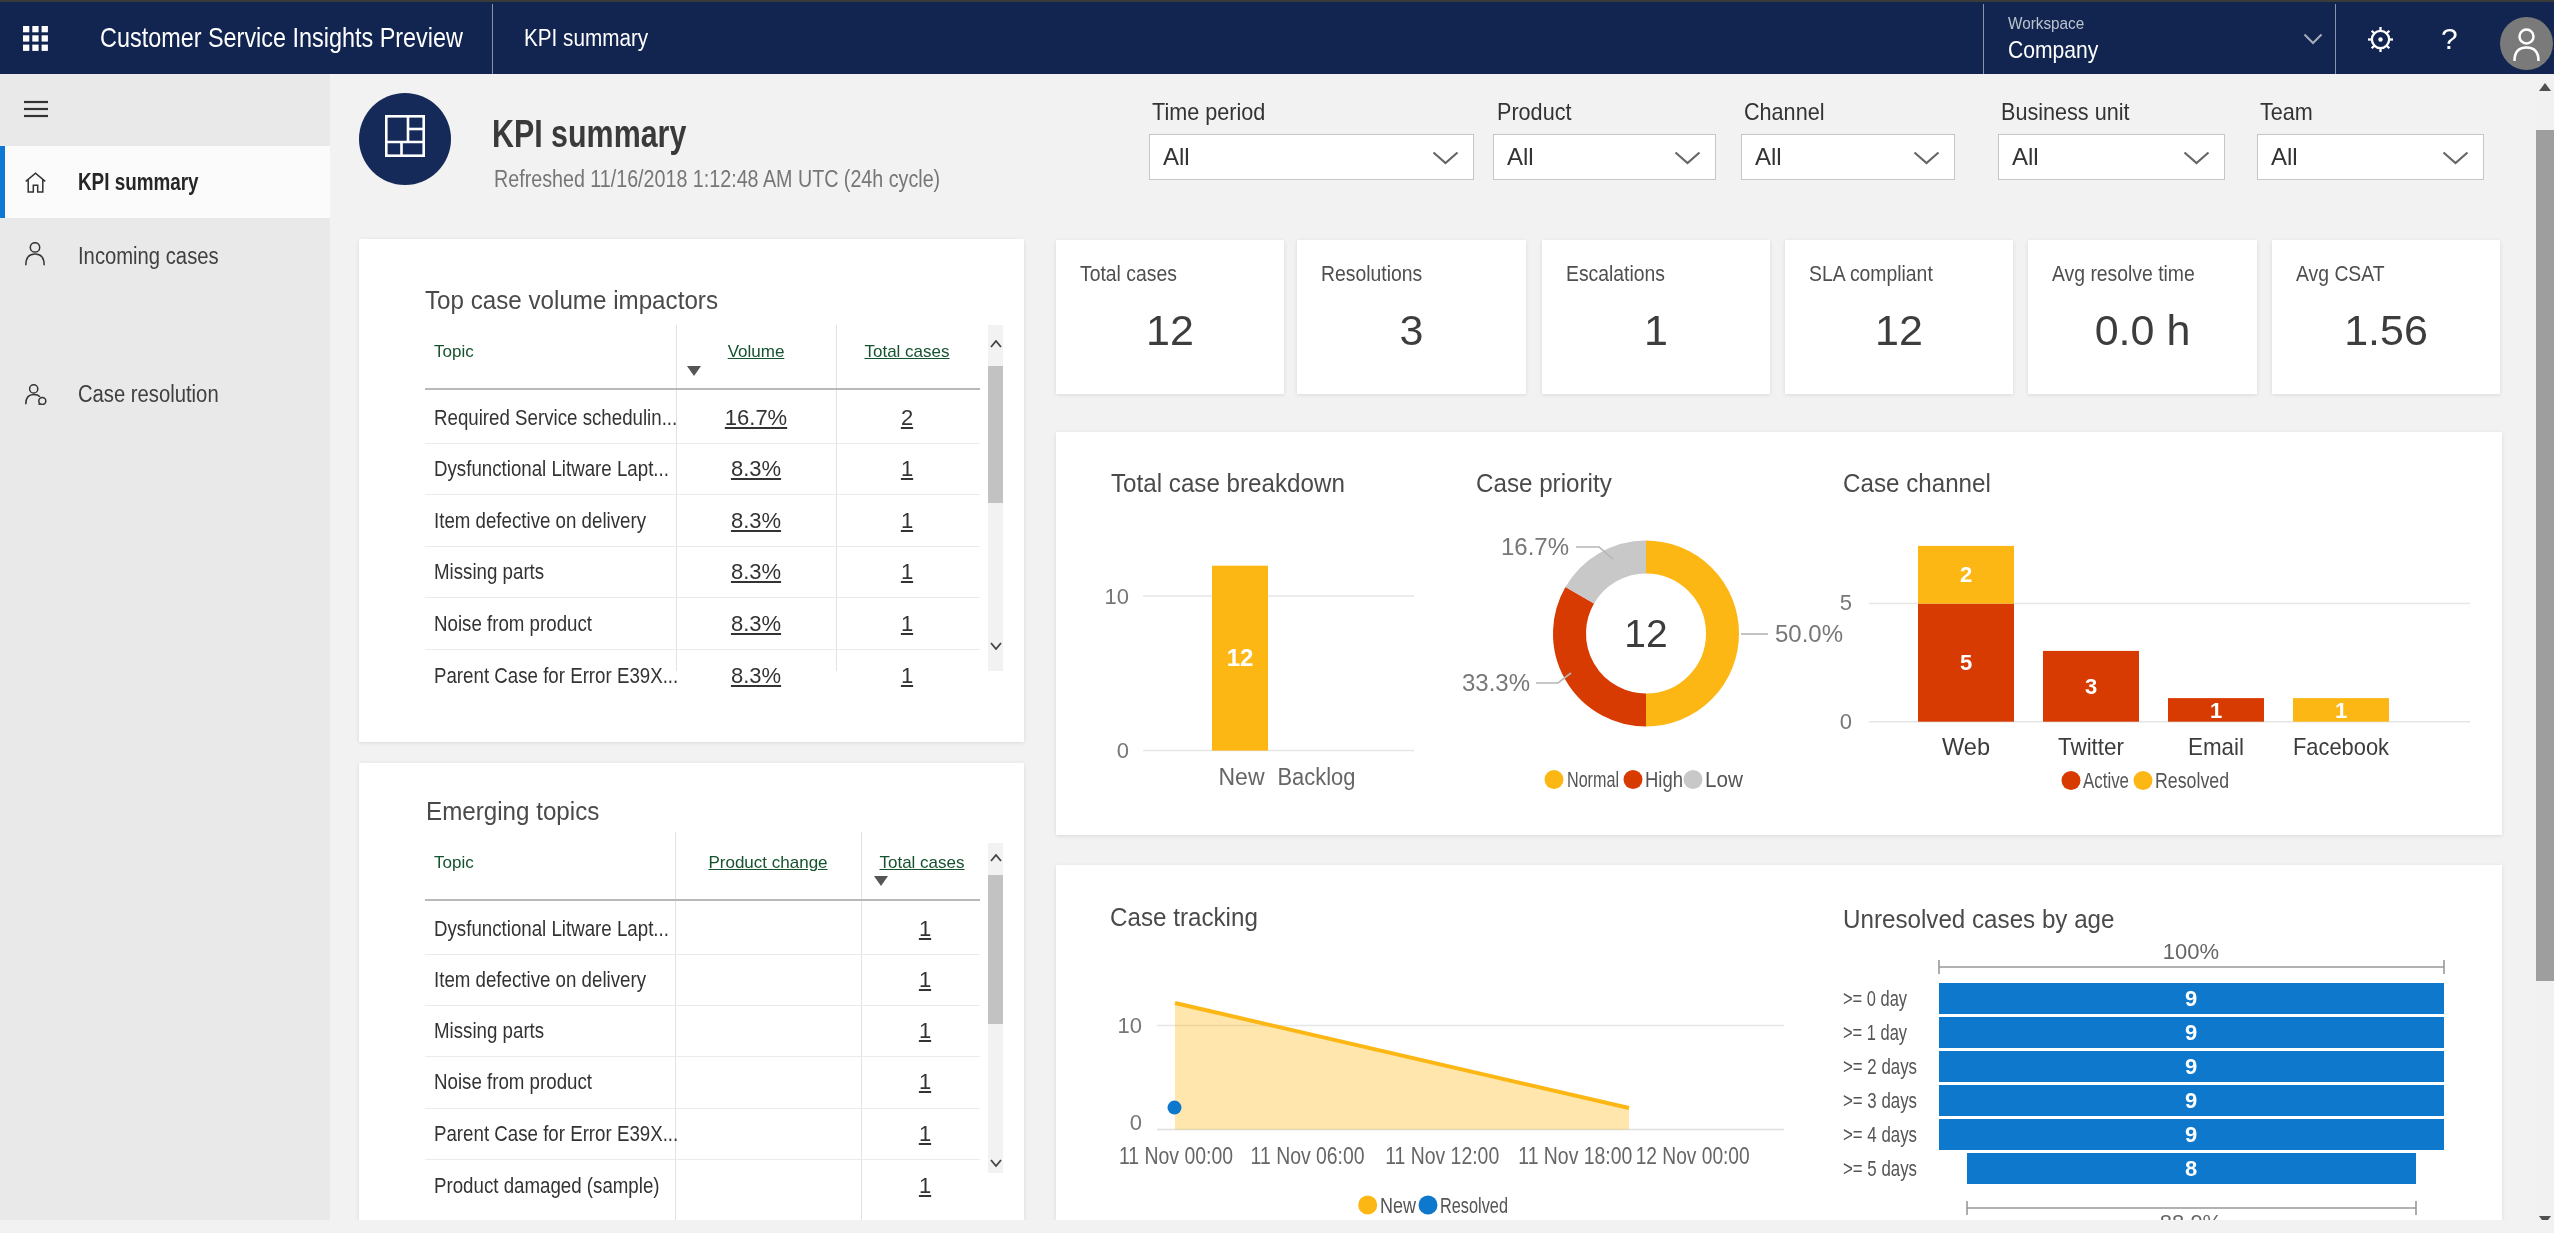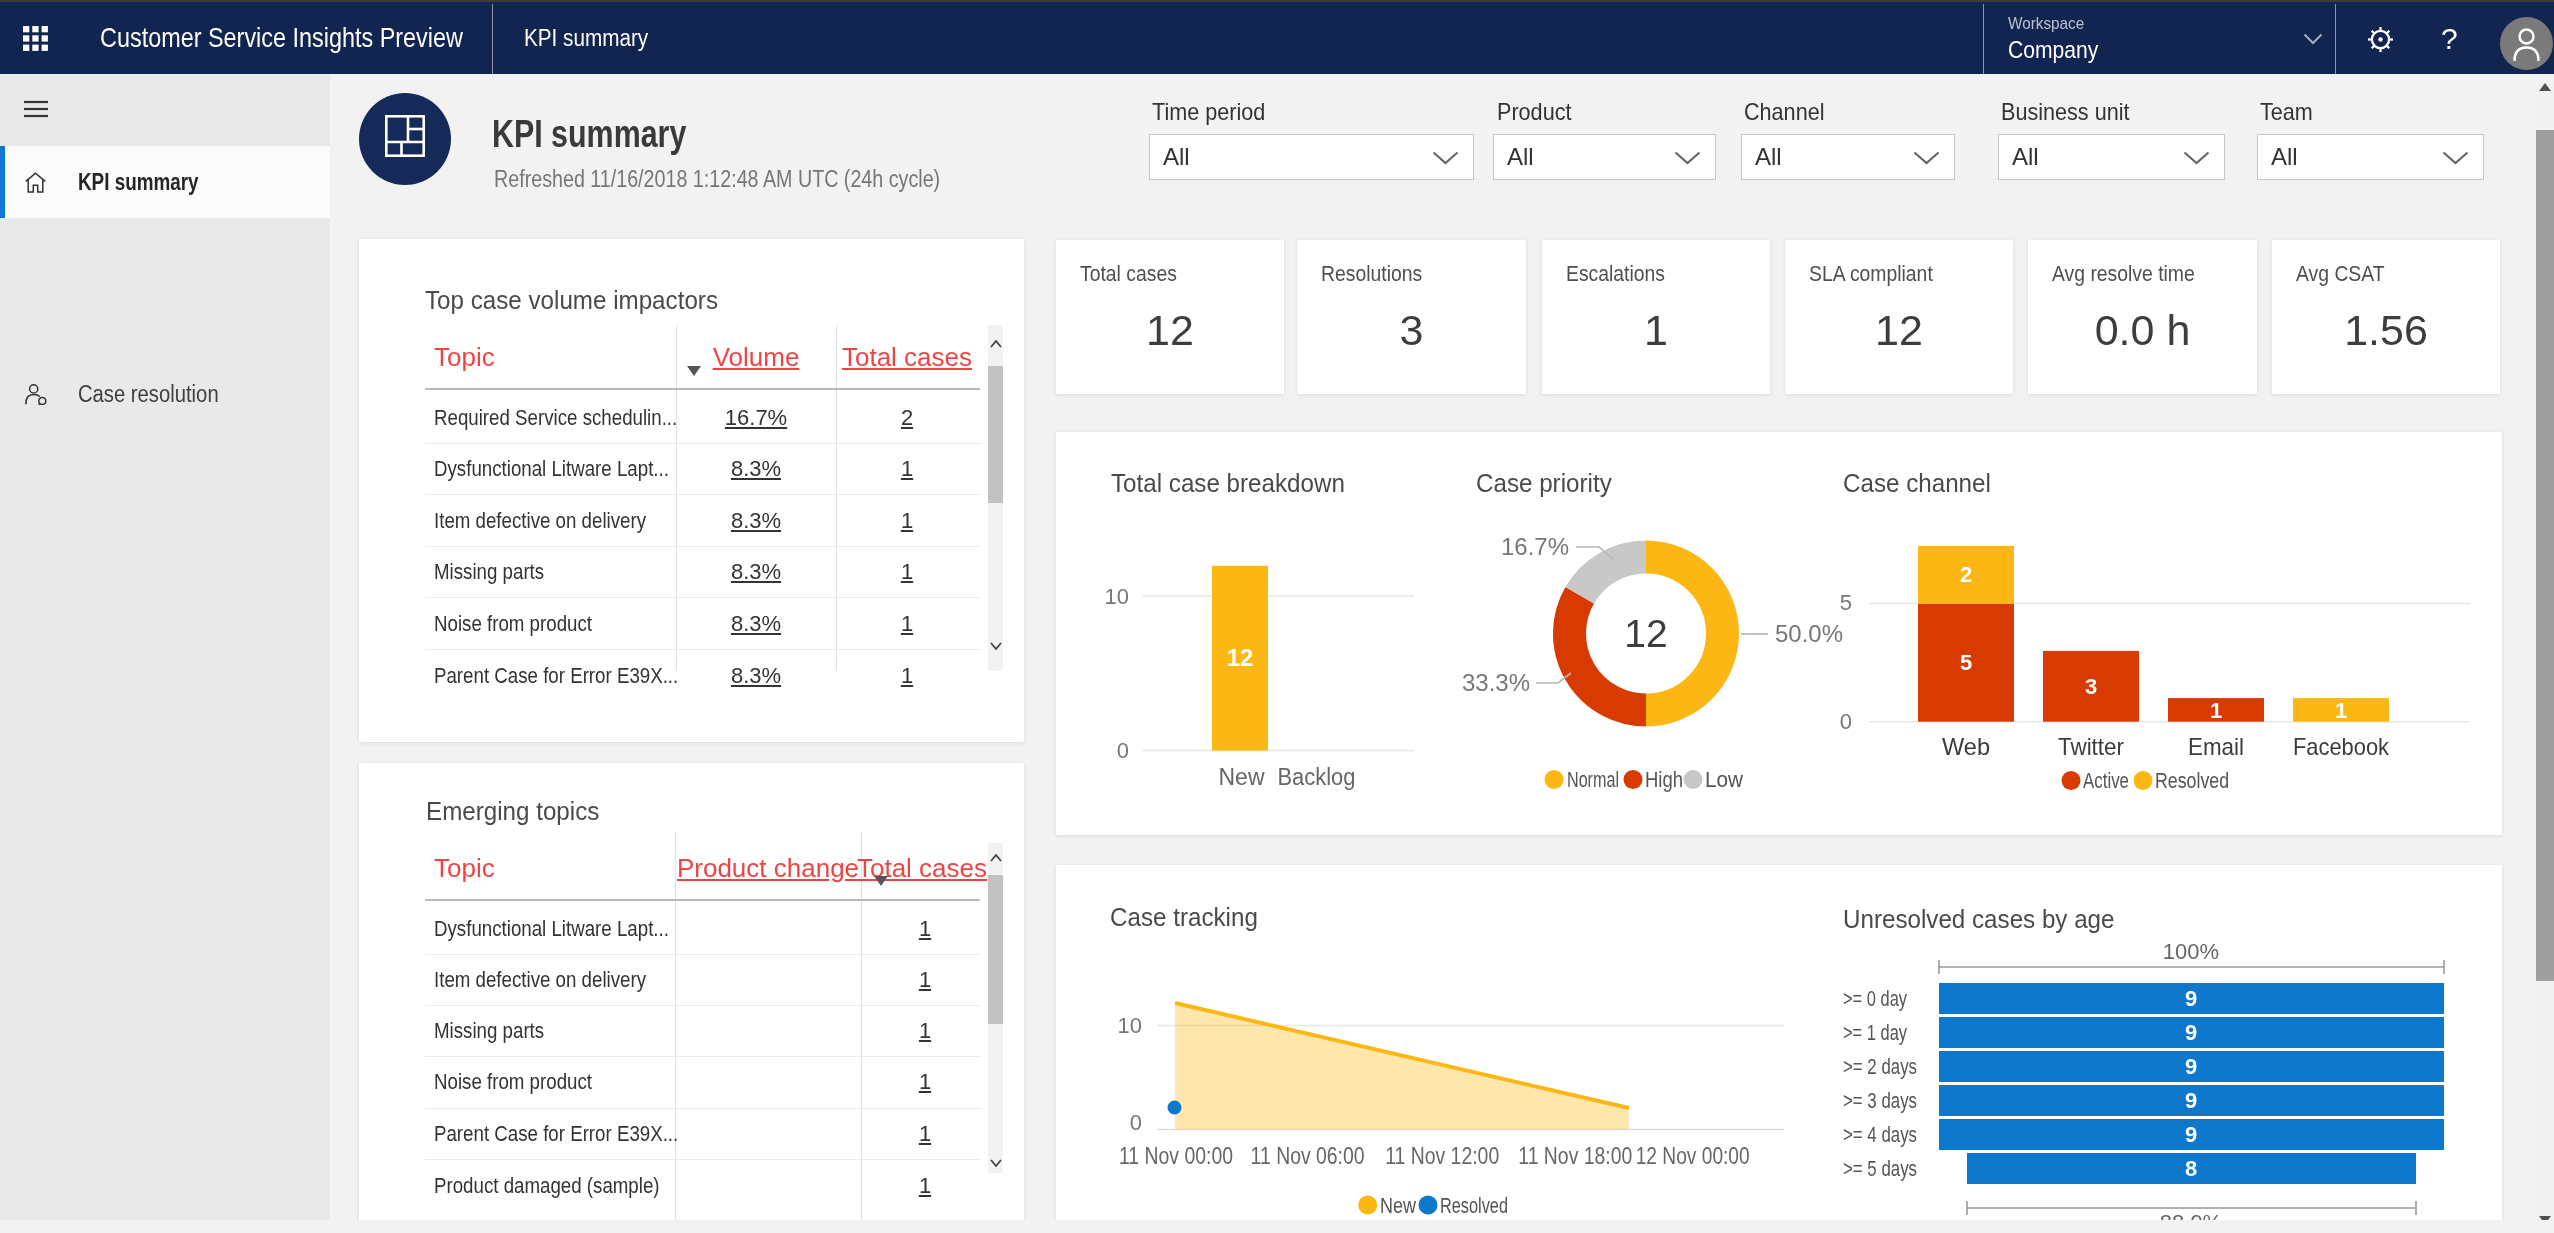--- a/index.html
+++ b/index.html
@@ -37,21 +37,21 @@
 .flt-box svg { position:absolute; right:14px; top:16px; }
 
 
 .card { position:absolute; background:#fff; box-shadow:0 1px 4px rgba(0,0,0,0.10); }
 .card-title { position:absolute; font-size:26px; color:#4a4a4a; transform:scaleX(0.93); transform-origin:left center; white-space:nowrap; }
 
 
 .tbl-header-line { position:absolute; height:2px; background:#b9b9b9; }
 .col-sep { position:absolute; width:1px; background:#e2e2e2; }
 .row-sep { position:absolute; height:1px; background:#ebebeb; }
-.th { position:absolute; font-size:26px; color:#ef4444; white-space:nowrap; }
+.th { position:absolute; font-size:17px; color:#14532d; white-space:nowrap; }
 .td { position:absolute; font-size:22px; color:#333; white-space:nowrap; }
 .td.topic { transform:scaleX(0.85); transform-origin:left center; }
 .tri-down { width:0; height:0; border-left:7px solid transparent; border-right:7px solid transparent; border-top:10px solid #555; position:absolute; }
 .sb-track { position:absolute; background:#f2f2f2; }
 .sb-thumb { position:absolute; background:#c2c2c2; }
 
 
 .kpi-lbl { position:absolute; left:24px; top:21px; font-size:22px; color:#4f4f4f; transform:scaleX(0.88); transform-origin:left center; white-space:nowrap; }
 .kpi-val { position:absolute; left:0; width:100%; top:303px; text-align:center; font-size:43px; font-weight:400; color:#3d3d3d; }
 .ctr { transform:translateX(-50%);text-decoration:underline; }
@@ -119,20 +119,27 @@
           <line x1="0" y1="9" x2="24" y2="9"></line>
           <line x1="0" y1="16" x2="24" y2="16"></line>
         </g>
   </svg>
   <div class="navitem sel" style="top:72px">
     <div class="accent"></div>
     <svg style="left:25px;top:26px" width="21" height="21" viewBox="0 0 21 21">
           <path d="M 0.8 9.3 L 10.5 1.2 L 20.2 9.3 M 3.2 7.6 L 3.2 20 L 8.3 20 L 8.3 13.2 L 12.7 13.2 L 12.7 20 L 17.8 20 L 17.8 7.6" fill="none" stroke="#333" stroke-width="1.5"></path>
         </svg>
     <div class="lbl">KPI summary</div>
+  </div>
+  <div class="navitem" style="top:146px">
+    <svg style="left:25px;top:22px" width="20" height="24" viewBox="0 0 20 24">
+          <circle cx="10" cy="5.4" r="4.7" fill="none" stroke="#333" stroke-width="1.5"></circle>
+          <path d="M 0.8 23.2 Q 0.8 12 10 12 Q 19.2 12 19.2 23.2" fill="none" stroke="#333" stroke-width="1.5"></path>
+        </svg>
+    <div class="lbl">Incoming cases</div>
   </div>
   <div class="navitem" style="top:284px">
     <svg style="left:25px;top:26px" width="22" height="21" viewBox="0 0 22 21">
           <circle cx="8.7" cy="4.9" r="4.1" fill="none" stroke="#333" stroke-width="1.5"></circle>
           <path d="M 0.8 20.2 Q 0.8 10.6 8.7 10.6 Q 12.9 10.6 15 12.8" fill="none" stroke="#333" stroke-width="1.5"></path>
           <circle cx="17.3" cy="16.9" r="3.5" fill="none" stroke="#333" stroke-width="1.5"></circle>
           <line x1="14.8" y1="19.5" x2="13.6" y2="20.8" stroke="#333" stroke-width="1.5"></line>
         </svg>
     <div class="lbl">Case resolution</div>
   </div>

